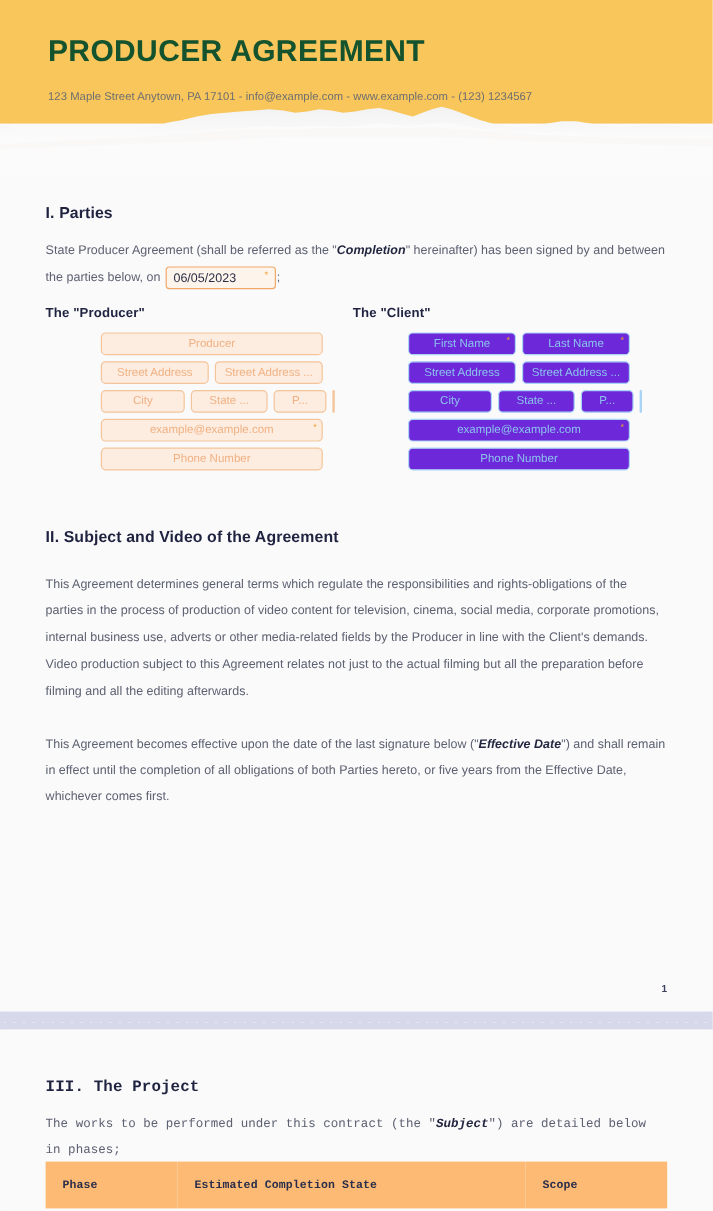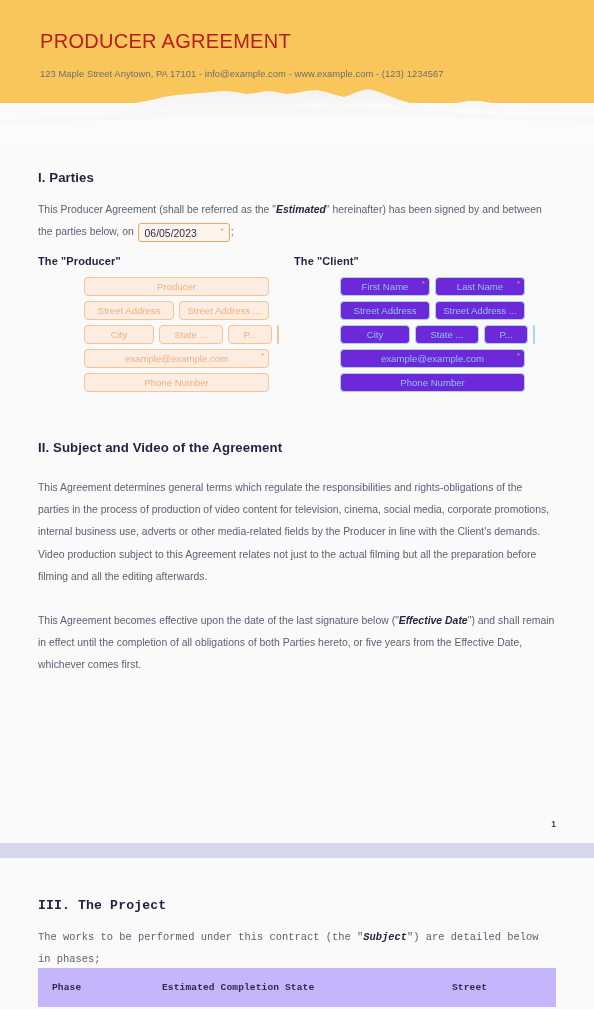--- a/index.html
+++ b/index.html
@@ -33,24 +33,24 @@
     width: 594px;
     height: 103px;
     background: #f9c košice;
     background: #f8c65a;
     overflow: hidden;
   }
   .banner-inner {
     padding: 30px 40px 0 40px;
   }
   .banner-title {
-    font-size: 20px;
-    font-weight: normal;
+    font-size: 25px;
+    font-weight: bold;
     letter-spacing: 0.3px;
-    color: #b91c1c;
+    color: #14532d;
     line-height: 1.1;
   }
   .banner-sub {
     margin-top: 16px;
     font-size: 9.4px;
     color: #6e6e70;
     letter-spacing: 0.05px;
     white-space: nowrap;
   }
 
@@ -218,21 +218,21 @@
 
   
   .ptable {
     position: absolute;
     top: 110px;
     left: 38px;
     width: 518px;
     border-collapse: collapse;
   }
   .ptable thead th {
-    background: #c4b5fd;
+    background: #fdba74;
     font-size: 9.6px;
     font-weight: bold;
     color: #2a2e4a;
     text-align: left;
     padding: 14px 0 14px 14px;
     letter-spacing: 0.1px;
   }
   .th-phase { width: 110px; }
   .th-date  { width: 290px; }
   .th-scope { width: 118px; }
@@ -283,21 +283,21 @@
         L128,28 L144,25 L160,22 L176,20 L192,19 L208,18 L224,17 L240,18 L256,17 L272,17
         L288,18 L304,16 L320,15 L336,17 L352,16 L368,14 L384,16 L400,19 L416,22 L432,24
         L448,23 L464,22 L480,22 L496,24 L512,25 L528,25 L544,24 L560,24 L576,25 L594,25
         L594,58 L0,58 Z"></path>
       <path fill="#f7f6f4" opacity="0.55" d="M120,26 L200,20 L280,19 L360,18 L440,24 L520,27 L594,28
         L594,34 L480,31 L360,26 L240,26 L140,31 L60,34 L0,36 L0,32 Z"></path>
     </svg>
 
     <div class="sec-parties">
       <h2 class="sec">I. Parties</h2>
-      <p class="para parties-para"><span>This Producer Agreement (shall be referred as the "</span><span class="bi">Estimated</span><span>" hereinafter) has been signed by and between the parties below, on</span>
+      <p class="para parties-para"><span>State Producer Agreement (shall be referred as the "</span><span class="bi">Completion</span><span>" hereinafter) has been signed by and between the parties below, on</span>
         <span class="date-field"><span>06/05/2023</span><span class="req">*</span></span><span>;</span></p>
     </div>
 
     <div class="parties-cols">
 
       <div class="party-col peach">
         <div class="party-title">The "Producer"</div>
 
         <div class="frow">
           <div class="fld w-full">Producer</div>
@@ -363,19 +363,19 @@
     <div class="sec-iii">
       <h2 class="sec">III. The Project</h2>
       <p class="para"><span>The works to be performed under this contract (the "</span><span class="bi">Subject</span><span>") are detailed below in phases;</span></p>
     </div>
 
     <table class="ptable">
       <thead>
         <tr>
           <th class="th-phase">Phase</th>
           <th class="th-date">Estimated Completion State</th>
-          <th class="th-scope">Street</th>
+          <th class="th-scope">Scope</th>
         </tr>
       </thead>
     </table>
   </div>
 
 </div>
 
 </body></html>

